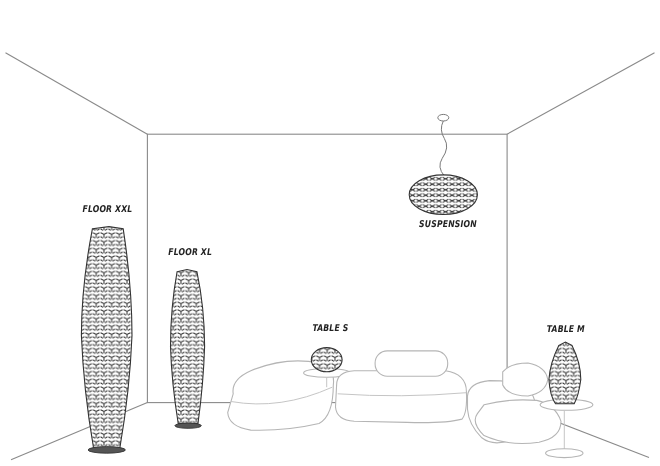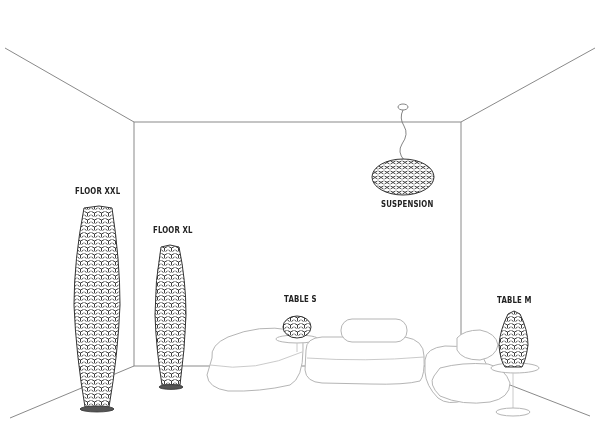--- a/index.html
+++ b/index.html
@@ -1,17 +1,17 @@
 <!DOCTYPE html>
 <html><head>
   <meta charset="utf-8">
   <style>
     html, body { margin: 0; padding: 0; background: #ffffff; }
     body { width: 600px; height: 424px; overflow: hidden; position: relative; font-family: "Liberation Sans", sans-serif; }
-    #scene { position: absolute; left: 0; top: 0; width: 600px; height: 424px; }
+    #scene { position: absolute; left: 0; top: 0; width: 600px; height: 424px; font-style: italic; }
     .label {
       position: absolute;
       font-family: "DejaVu Sans", sans-serif;
       font-size: 8.5px;
       font-weight: bold;
       letter-spacing: 0.2px;
       color: #222;
       white-space: nowrap;
       transform: scaleX(0.82);
       transform-origin: left center;

